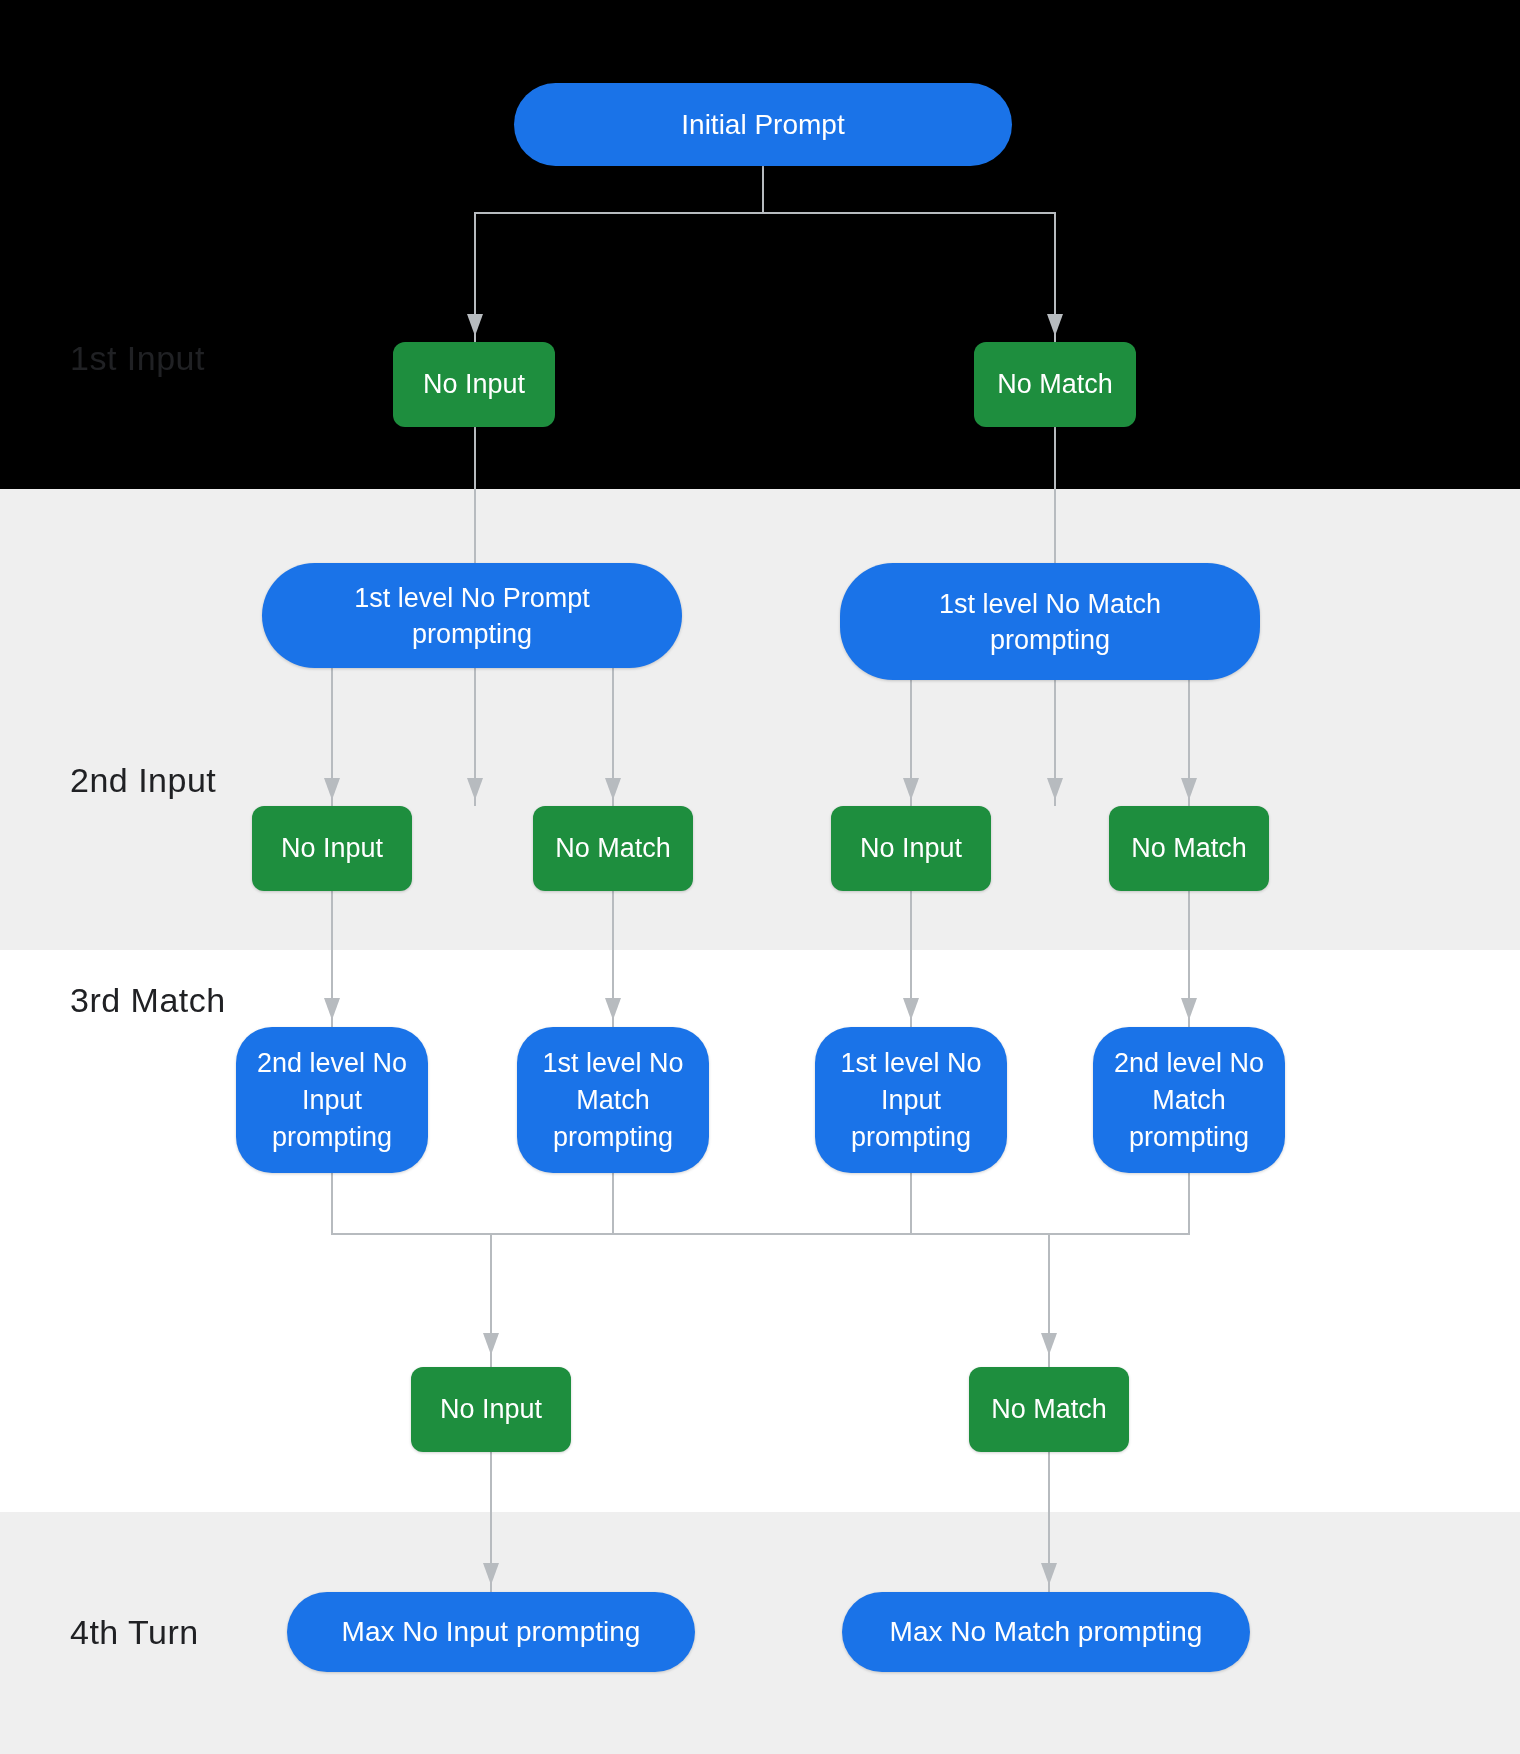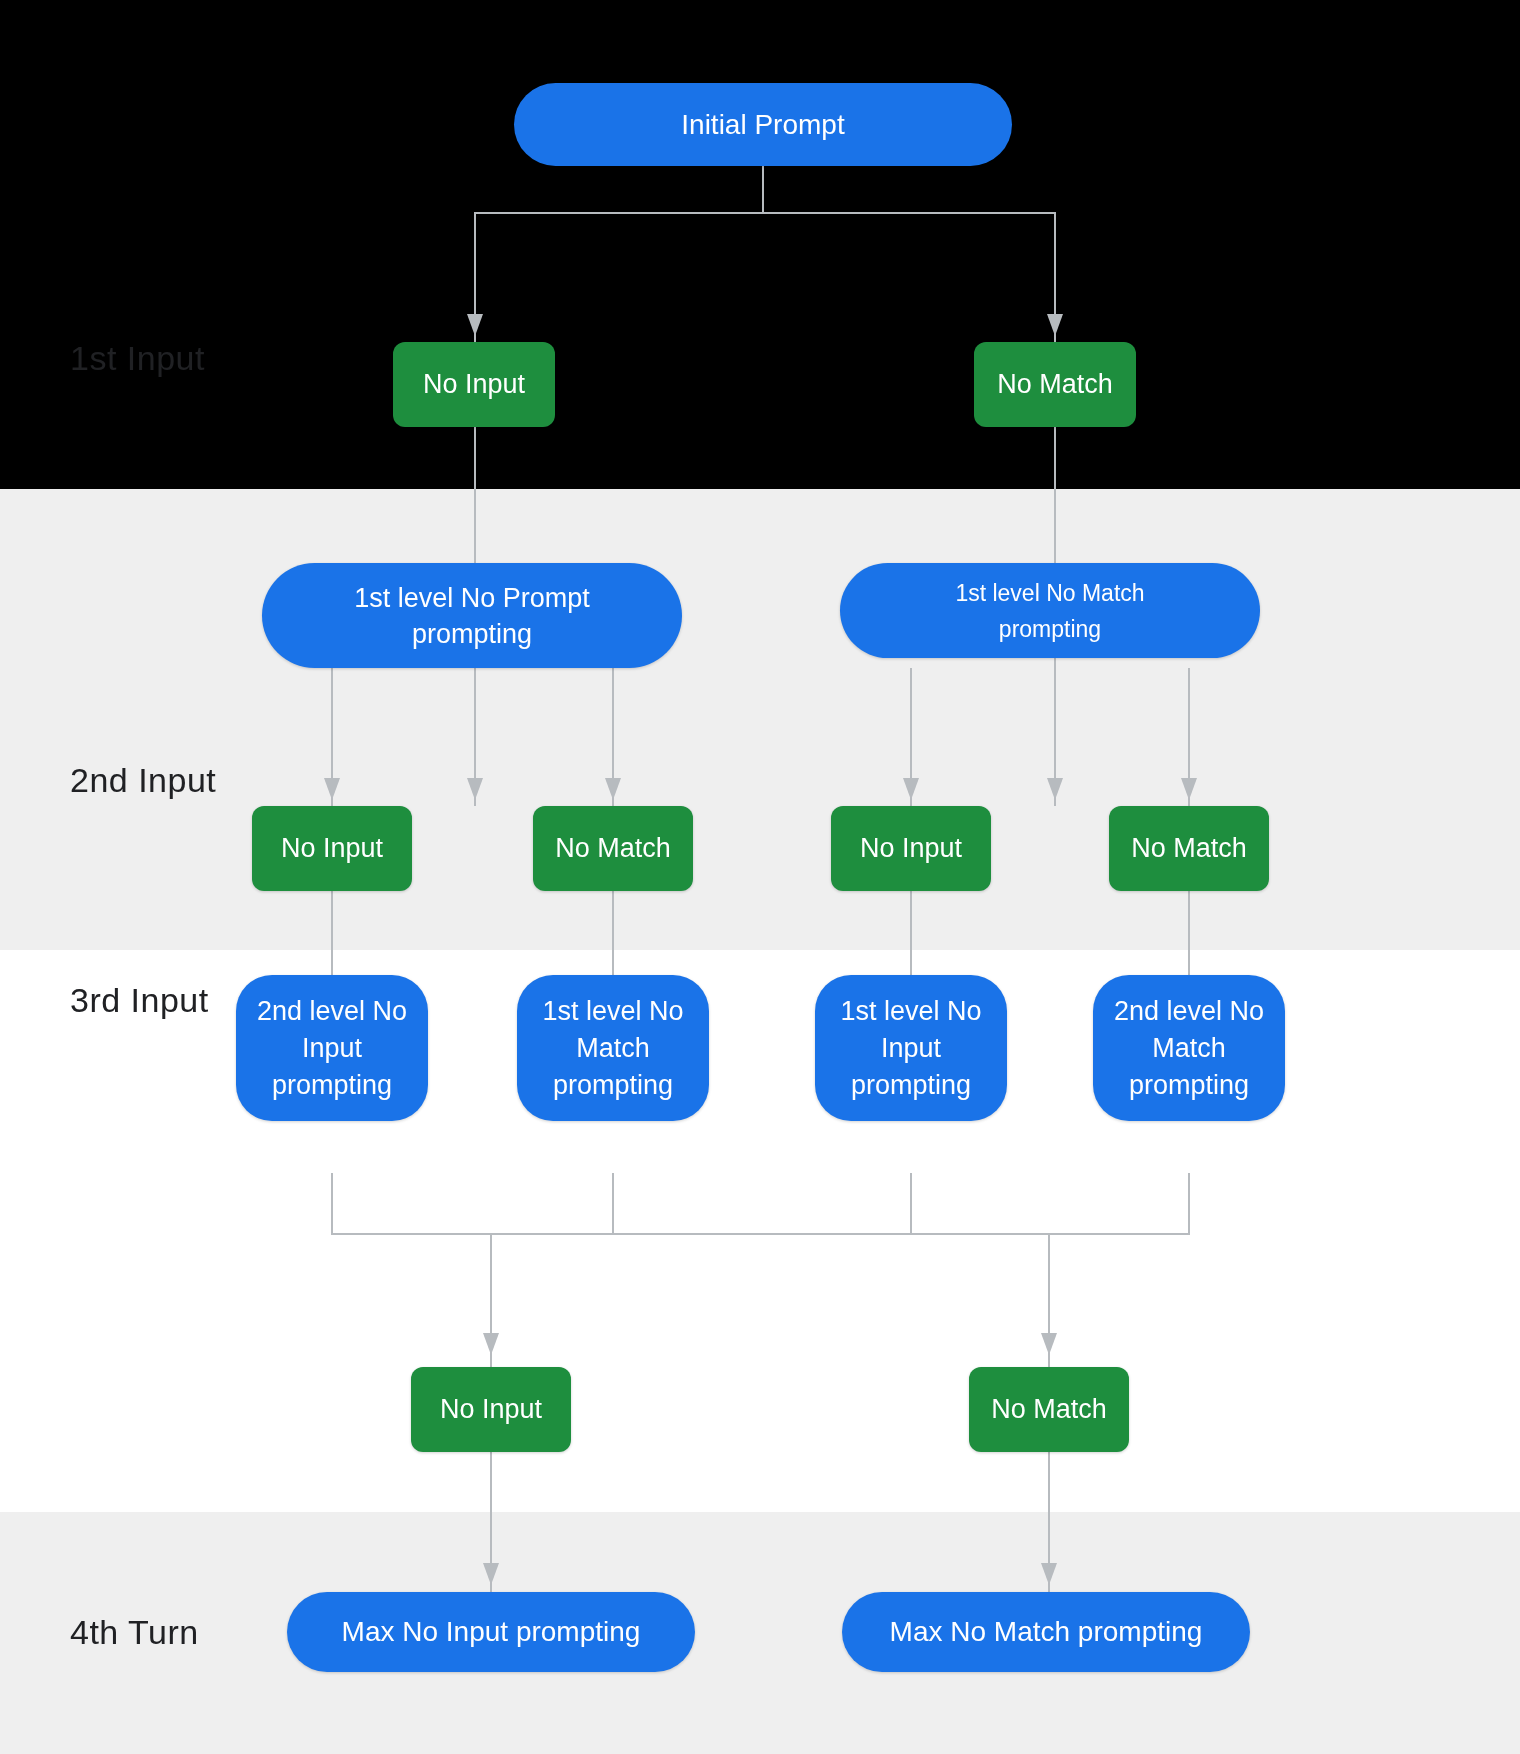--- a/index.html
+++ b/index.html
@@ -29,26 +29,26 @@
     box-shadow:0 1px 3px rgba(0,0,0,0.18);
   }
   .node span{display:block;}
   .blue{background:var(--c-blue,#1a73e8);}
   .green{background:var(--c-green,#1e8e3e);border-radius:12px;font-size:27px;}
 
   .n-initial{left:514px;top:83px;width:498px;height:83px;border-radius:42px;font-size:28px;}
   .n-t1-gl{left:393px;top:342px;width:162px;height:85px;}
   .n-t1-gr{left:974px;top:342px;width:162px;height:85px;}
   .n-t2-pl{left:262px;top:563px;width:420px;height:105px;border-radius:53px;font-size:27px;line-height:36px;}
-  .n-t2-pr{left:840px;top:563px;width:420px;height:95px;border-radius:53px;font-size:23px;line-height:36px;}
+  .n-t2-pr{left:840px;top:563px;width:420px;height:117px;border-radius:53px;font-size:27px;line-height:36px;}
   .n-t2-g1{left:252px;top:806px;width:160px;height:85px;}
   .n-t2-g2{left:533px;top:806px;width:160px;height:85px;}
   .n-t2-g3{left:831px;top:806px;width:160px;height:85px;}
   .n-t2-g4{left:1109px;top:806px;width:160px;height:85px;}
-  .t3box{top:975px;width:192px;height:146px;border-radius:36px;font-size:27px;line-height:37px;}
+  .t3box{top:1027px;width:192px;height:146px;border-radius:36px;font-size:27px;line-height:37px;}
   .n-t3-b1{left:236px;}
   .n-t3-b2{left:517px;}
   .n-t3-b3{left:815px;}
   .n-t3-b4{left:1093px;}
   .n-t3-gl{left:411px;top:1367px;width:160px;height:85px;}
   .n-t3-gr{left:969px;top:1367px;width:160px;height:85px;}
   .n-t4-pl{left:287px;top:1592px;width:408px;height:80px;border-radius:40px;font-size:28px;}
   .n-t4-pr{left:842px;top:1592px;width:408px;height:80px;border-radius:40px;font-size:28px;}
 
   .vline{position:absolute;width:2px;background:var(--c-line,#b7bbbf);}
@@ -64,21 +64,21 @@
 
 <div class="canvas">
 
   <div class="section sec-turn1"></div>
   <div class="section sec-turn2"></div>
   <div class="section sec-turn3"></div>
   <div class="section sec-turn4"></div>
 
   <div class="turn-label" style="top:338px;">1st Input</div>
   <div class="turn-label" style="top:760px;">2nd Input</div>
-  <div class="turn-label" style="top:980px;">3rd Input</div>
+  <div class="turn-label" style="top:980px;">3rd Match</div>
   <div class="turn-label" style="top:1612px;">4th Turn</div>
 
   <div class="vline" style="left:762px;top:166px;height:47px;"></div>
   <div class="hline" style="left:474px;top:212px;width:582px;"></div>
   <div class="vline" style="left:474px;top:212px;height:130px;"></div>
   <div class="ahead" style="left:467px;top:314px;"></div>
   <div class="vline" style="left:1054px;top:212px;height:130px;"></div>
   <div class="ahead" style="left:1047px;top:314px;"></div>
 
   <div class="vline" style="left:474px;top:427px;height:379px;"></div>

